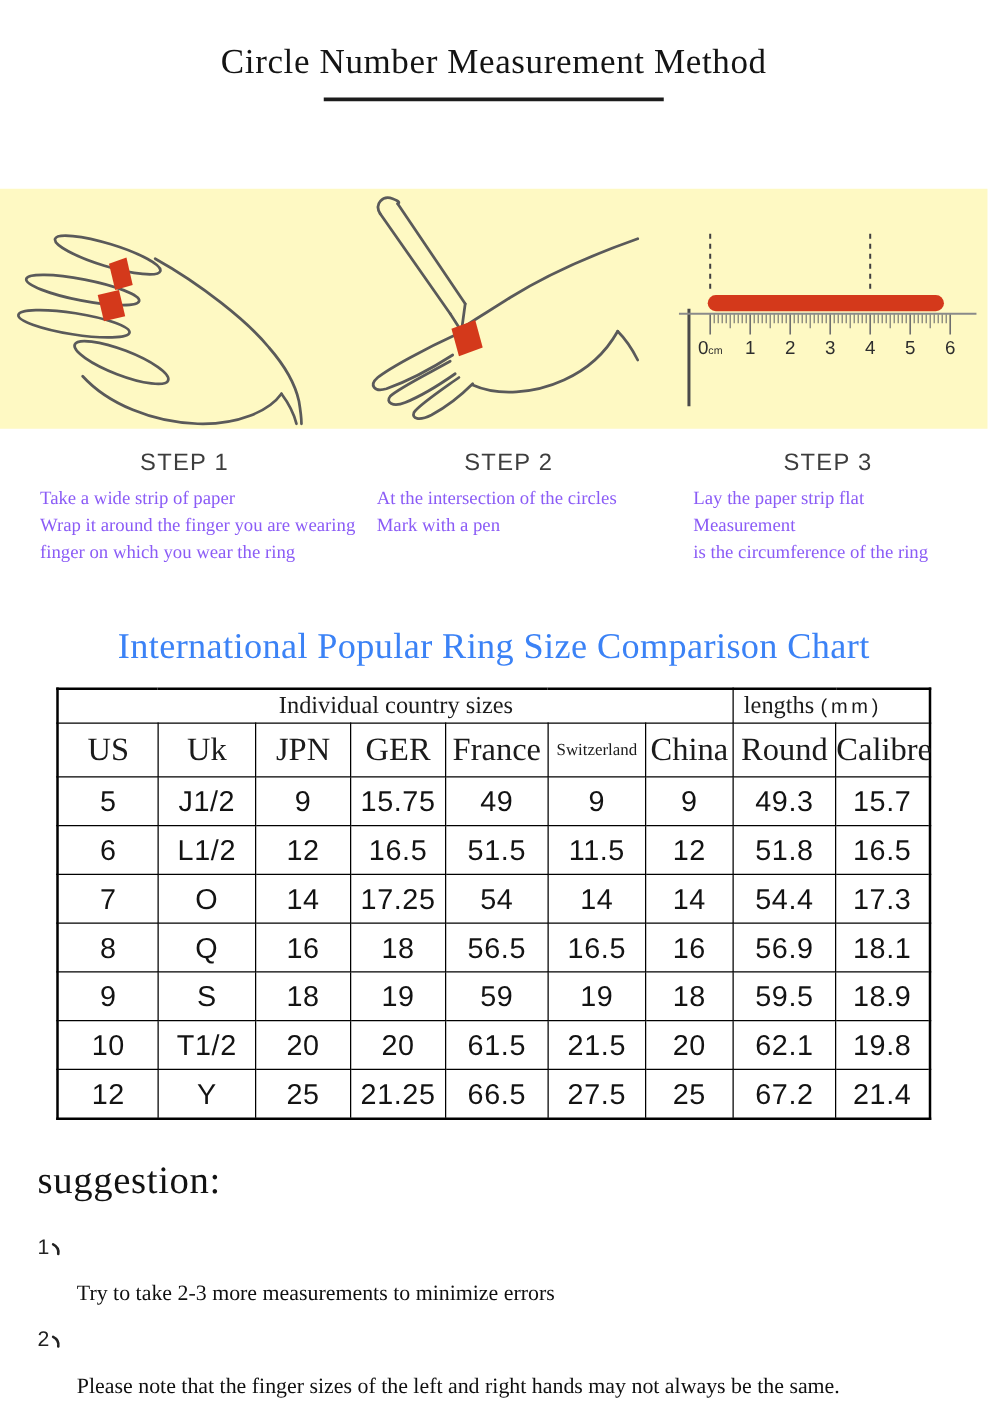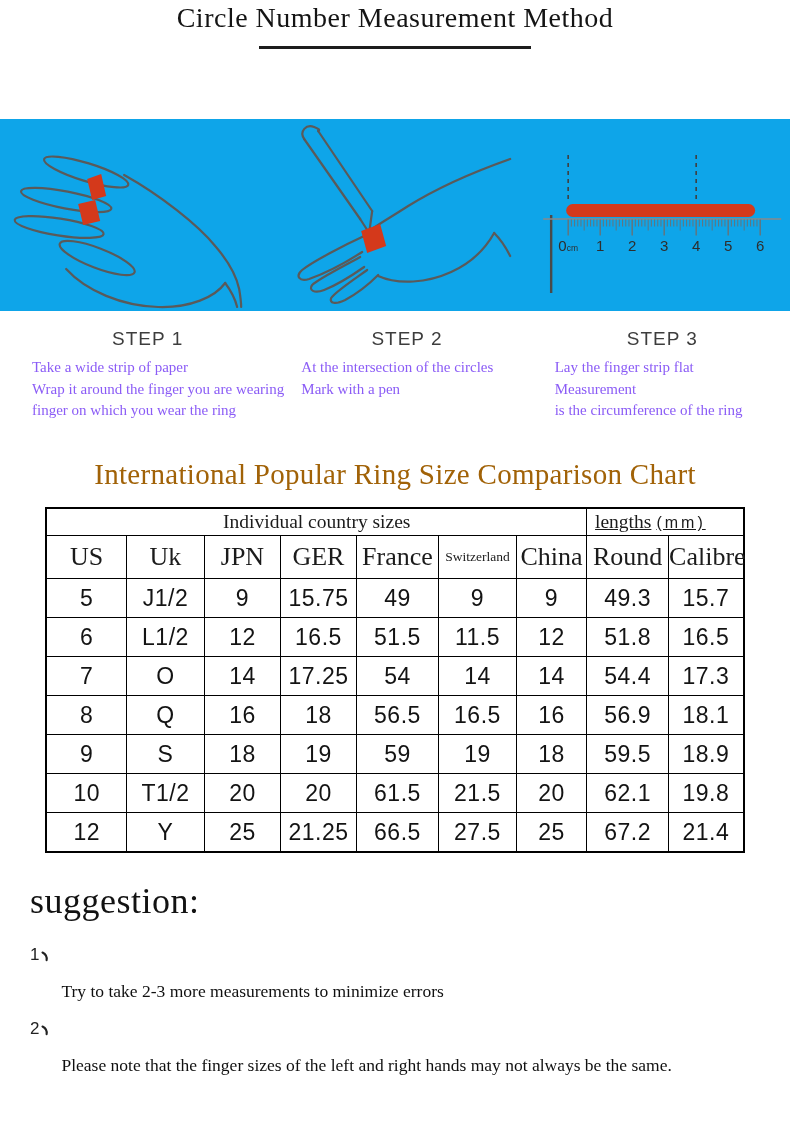--- a/index.html
+++ b/index.html
@@ -5,72 +5,72 @@
   * { box-sizing: border-box; margin: 0; padding: 0; }
   html, body { background: #ffffff; }
   body {
     width: 790px; height: 1139px; overflow: hidden;
     font-family: "Liberation Serif", serif; color: #1b1b1b;
   }
   .page { position: relative; width: 790px; height: 1139px; background: #fff; }
 
   
   .main-title {
-    text-align: center;
+    padding-top: 32px; text-align: center;
     font-size: 28px; font-weight: 400; letter-spacing: 0.5px; color: #141414;
     line-height: 1.3;
   }
   .title-rule { width: 272px; height: 3px; background: #1c1c1c; margin: 10px auto 0; }
 
   
   .illustration-band {
-    margin-top: 70px; height: 192px; background: #0ea5e9;
+    margin-top: 70px; height: 192px; background: #fef9c3;
     display: flex; align-items: stretch;
   }
   .illus { width: 263.33px; display: flex; justify-content: center; align-items: center; }
   .illus-svg { width: 100%; height: 192px; display: block; }
 
   
   .steps { display: flex; margin-top: 16px; padding-left: 16px; }
   .step { width: 263.33px; }
   .step-label {
     text-align: center; font-family: "Liberation Sans", sans-serif;
     font-size: 19px; color: #3d3d3d; letter-spacing: 1px; line-height: 24px;
   }
   .step-lines { margin-top: 6px; font-size: 15px; line-height: 21.5px; color: #8b5cf6; white-space: nowrap; }
   .step1 .step-lines { padding-left: 16px; }
   .step2 .step-lines { padding-left: 22px; }
   .step3 .step-lines { padding-left: 20px; }
 
   
   .chart-title {
-    margin-top: 33px; text-align: center;
-    font-size: 29px; font-weight: 400; color: #a16207; line-height: 38px; letter-spacing: 0.3px;
+    margin-top: 44px; text-align: center;
+    font-size: 29px; font-weight: 400; color: #3b82f6; line-height: 38px; letter-spacing: 0.3px;
   }
   table.size-table {
     margin: 14px auto 0; width: 697px; border-collapse: collapse; table-layout: fixed;
     border: 2px solid #000;
   }
   .size-table th, .size-table td { border: 1px solid #000; text-align: center; }
   .group-row th { height: 28px; font-size: 19.5px; font-weight: 400; }
-  .lengths-th { text-align: left !important; padding-left: 8px; text-decoration: underline; }
+  .lengths-th { text-align: left !important; padding-left: 8px; }
   .lengths-th .unit {
     font-family: "Liberation Sans", sans-serif; font-size: 16px;
     letter-spacing: 3px; margin-left: 5px; color: #1a1a1a;
   }
   .cols-row th { height: 43px; font-size: 26px; font-weight: 400; }
   .cols-row th:nth-child(6) { font-size: 13.5px; }
   .size-table td {
     height: 39px; font-family: "Liberation Sans", sans-serif;
     font-size: 23px; font-weight: 300; letter-spacing: 0.5px; color: #131313;
   }
 
   
   .suggestion { margin-top: 28px; padding-left: 30px; }
-  .suggest-heading { font-size: 36px; font-weight: 400; color: #121212; line-height: 40px; letter-spacing: 0.5px; }
+  .suggest-heading { font-size: 31px; font-weight: 400; color: #121212; line-height: 40px; letter-spacing: 0.5px; }
   .suggest-item { display: flex; align-items: flex-start; margin-top: 22px; font-size: 17.5px; line-height: 24px; white-space: nowrap; }
   .suggest-item + .suggest-item { margin-top: 14px; }
   .marker { font-family: "Liberation Sans", sans-serif; font-size: 17px; color: #222; }
   .comma-icon { margin: 8px 11px 0 2px; flex: 0 0 auto; }
   .item-text { color: #101010; margin-top: 36px; }
 </style>
 </head>
 <body>
 
 <div class="page">
@@ -208,21 +208,21 @@
     <div class="step step2">
       <div class="step-label">STEP 2</div>
       <div class="step-lines">
         <div>At the intersection of the circles</div>
         <div>Mark with a pen</div>
       </div>
     </div>
     <div class="step step3">
       <div class="step-label">STEP 3</div>
       <div class="step-lines">
-        <div>Lay the finger strip flat</div>
+        <div>Lay the paper strip flat</div>
         <div>Measurement</div>
         <div>is the circumference of the ring</div>
       </div>
     </div>
   </div>
 
   <h2 class="chart-title">International Popular Ring Size Comparison Chart</h2>
 
   <table class="size-table">
     <colgroup>

